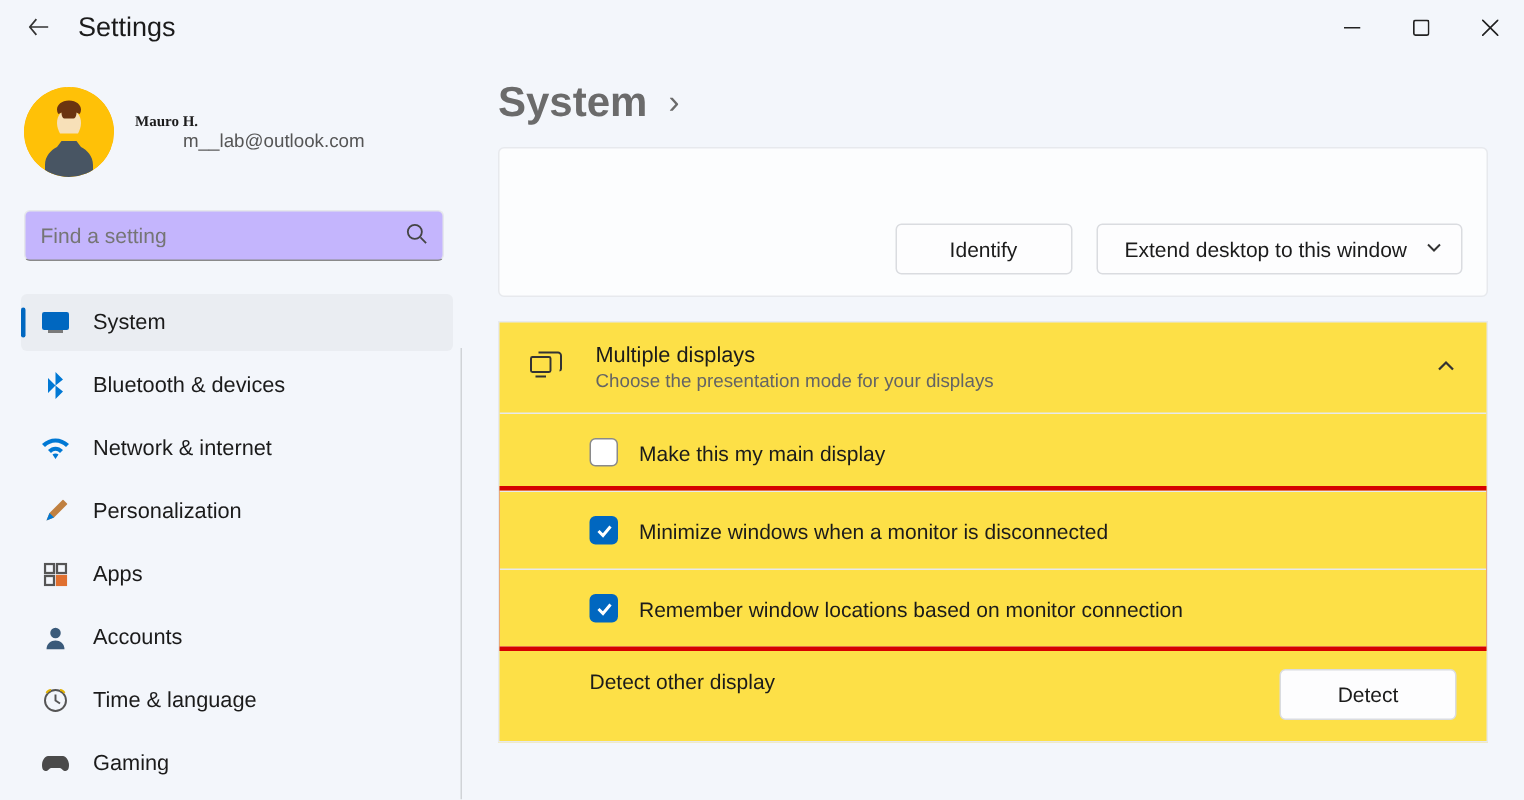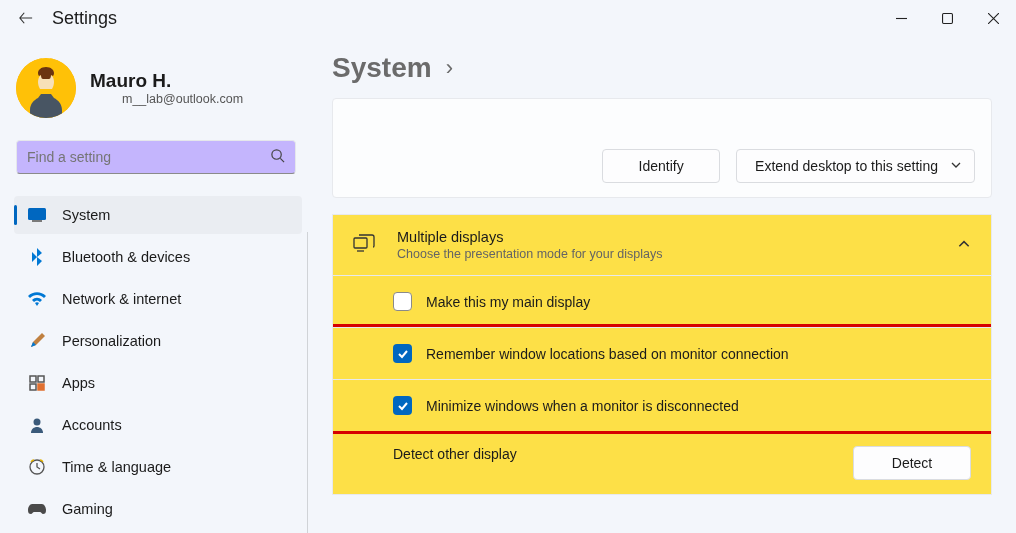--- a/index.html
+++ b/index.html
@@ -14,21 +14,21 @@
   .tb-right { display: flex; }
   .winbtn { width: 46px; height: 32px; display:flex; align-items:center; justify-content:center; color:#222; }
 
   .content { display: flex; height: calc(533px - 36px); }
 
   
   .sidebar { width: 308px; padding: 22px 6px 0 14px; display:flex; flex-direction:column; position:relative; }
   .profile { display:flex; align-items:center; gap: 14px; padding: 0 6px 22px 2px; }
   .avatar { width: 60px; height: 60px; border-radius: 50%; background: radial-gradient(circle at 50% 45%, #ffd24a 0 60%, #ffb300 60% 100%); display:flex; align-items:flex-end; justify-content:center; overflow:hidden; }
   .avatar svg{ width:60px; height:60px; }
-  .pname { font-size: 19px; font-weight:600; }
+  .pname { font-size: 10px; font-weight:600;font-family:Liberation Serif, serif; }
   .pmail { font-size: 12.5px; color:#555;padding-left:32px; }
 
   .search { margin: 0 6px 12px 2px; height: 34px; background:#c4b5fd; border:1px solid #e5e7eb; border-bottom:1.5px solid #8a8a8a; border-radius:4px; display:flex; align-items:center; padding:0 10px; }
   .search input { flex:1; border:none; outline:none; background:transparent; font-size: 14px; color:#555; }
   .search .sicon { color:#444; }
 
   .nav { margin-top: 10px; display:flex; flex-direction:column; gap: 4px; position:relative; }
   .nav-item { height: 38px; border-radius: 4px; display:flex; align-items:center; gap: 16px; padding: 0 12px 0 14px; cursor:pointer; position:relative; }
   .nav-item.selected { background:#eaedf2; }
   .nav-item.selected::before { content:""; position:absolute; left:0px; top:9px; bottom:9px; width:3px; background:#0067c0; border-radius:2px; }
@@ -208,21 +208,21 @@
   <div class="main">
     <div class="breadcrumb">
       <span class="crumb-parent">System</span>
       <span class="crumb-sep">›</span>
     </div>
 
     <div class="panel-spacer">
       <div class="btnrow">
         <div class="btn" style="min-width:118px">Identify</div>
         <div class="btn dropdown">
-          <span>Extend desktop to this setting</span>
+          <span>Extend desktop to this window</span>
           <span class="chev"><svg width="12" height="12" viewBox="0 0 12 12" fill="none" stroke="#333" stroke-width="1.3">
                 <path d="M2 4l4 4 4-4"></path>
               </svg></span>
         </div>
       </div>
     </div>
 
     <div class="card">
       <div class="card-head">
         <span class="card-icon"><svg width="22" height="18" viewBox="0 0 22 18" fill="none" stroke="#333" stroke-width="1.3">
@@ -244,29 +244,29 @@
         <span class="rlabel">Make this my main display</span>
       </div>
 
       <div class="hl-wrap">
         <div class="row">
           <span class="chk checked">
               <svg width="12" height="12" viewBox="0 0 12 12" fill="none" stroke="currentColor" stroke-width="2">
                 <path d="M2 6l3 3 5-6"></path>
               </svg>
             </span>
-          <span class="rlabel">Remember window locations based on monitor connection</span>
+          <span class="rlabel">Minimize windows when a monitor is disconnected</span>
         </div>
         <div class="row">
           <span class="chk checked">
               <svg width="12" height="12" viewBox="0 0 12 12" fill="none" stroke="currentColor" stroke-width="2">
                 <path d="M2 6l3 3 5-6"></path>
               </svg>
             </span>
-          <span class="rlabel">Minimize windows when a monitor is disconnected</span>
+          <span class="rlabel">Remember window locations based on monitor connection</span>
         </div>
         <div class="highlight"></div>
       </div>
 
       <div class="row-detect">
         <span class="rlabel">Detect other display</span>
         <div class="btn detect">Detect</div>
       </div>
     </div>
   </div>

